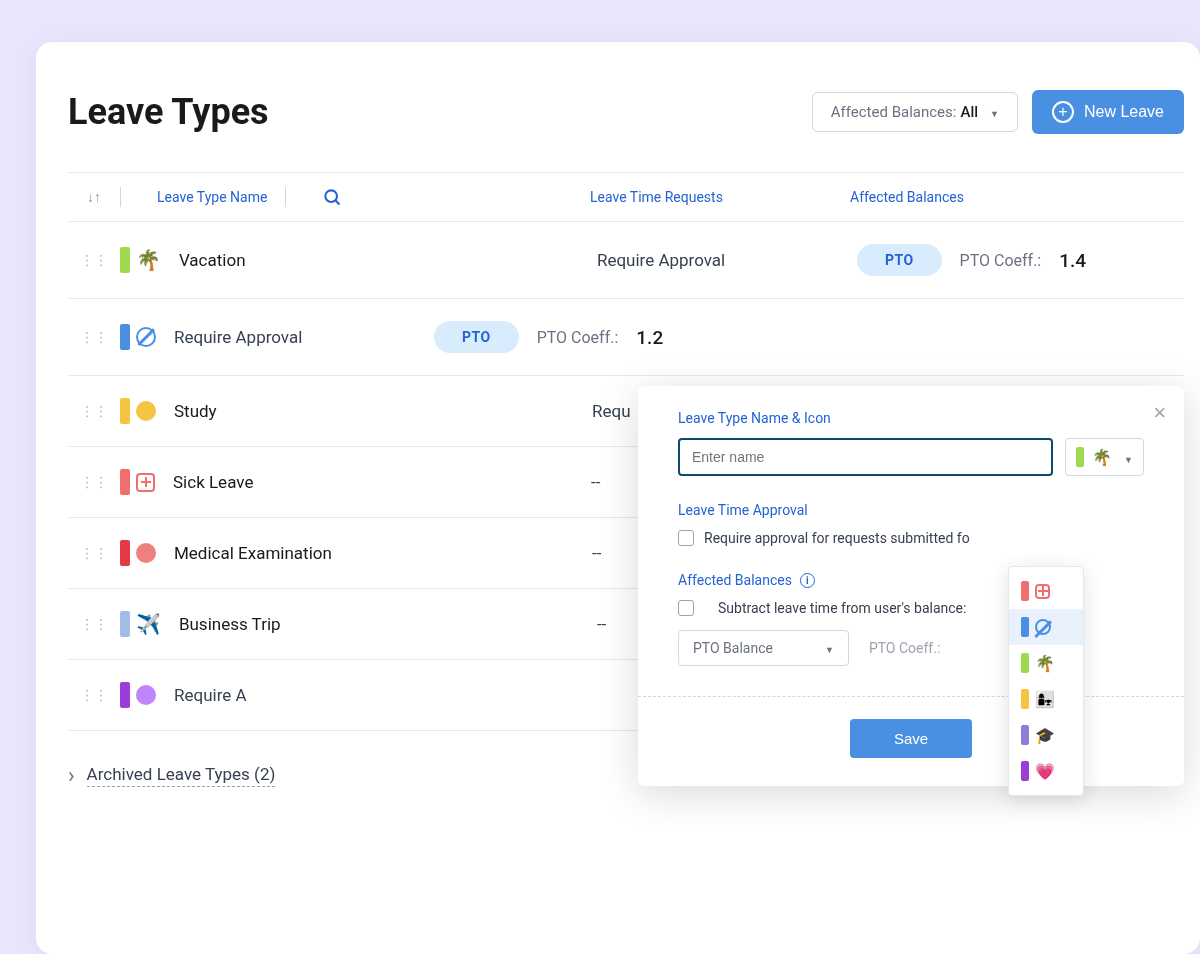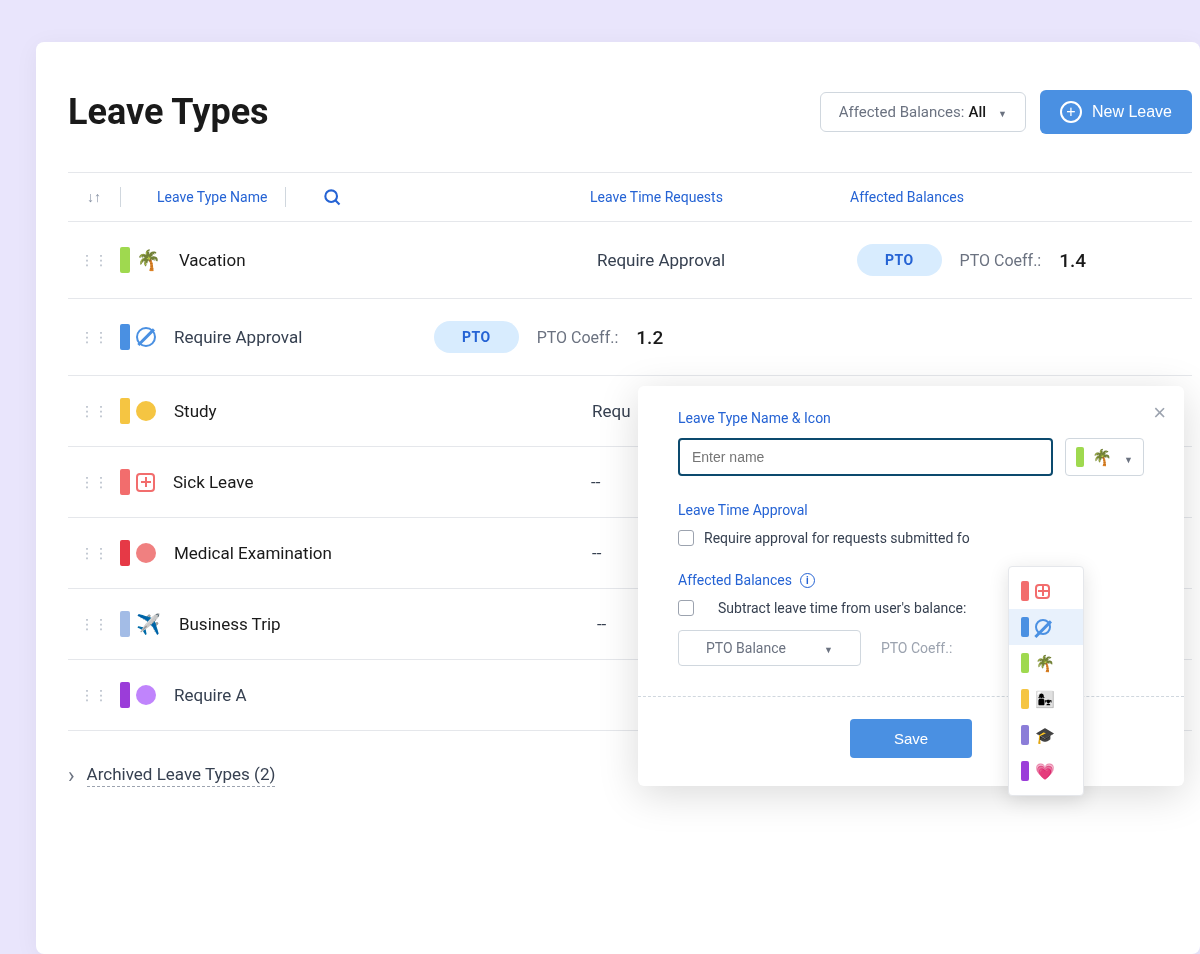--- a/index.html
+++ b/index.html
@@ -6,28 +6,28 @@
 body {
   font-family: -apple-system, BlinkMacSystemFont, "Segoe UI", Roboto, sans-serif;
   background: #e9e5fc;
   width: 1200px;
   height: 954px;
   overflow: hidden;
   position: relative;
 }
 .card {
   background: #fff;
-  border-radius: 8px;
+  border-radius: 16px;
   position: absolute;
   left: 36px;
   top: 42px;
   right: 0;
   bottom: 0;
   box-shadow: 0 4px 24px rgba(0,0,0,0.05);
-  padding: 48px 8px 0 32px;
+  padding: 48px 16px 0 32px;
 }
 .header { display: flex; align-items: center; justify-content: space-between; padding-right: 0; margin-bottom: 38px; }
 .title { font-size: 36px; font-weight: 700; color: #1a1a1a; }
 .header-actions { display: flex; gap: 14px; align-items: center; }
 .dropdown-btn {
   border: 1px solid #d0d7de;
   border-radius: 6px;
   padding: 10px 18px;
   background: #fff;
   font-size: 15px;
@@ -148,26 +148,26 @@
 .icon-select .caret-down::after { margin-left: 4px; }
 .checkbox-row { display: flex; align-items: center; gap: 10px; margin-bottom: 26px; font-size: 14px; color: #374151; }
 .checkbox-row2 { display: flex; align-items: center; gap: 24px; margin-bottom: 14px; font-size: 14px; color: #374151; }
 .fake-checkbox { width: 16px; height: 16px; border: 1.5px solid #9ca3af; border-radius: 3px; cursor: pointer; flex-shrink: 0; }
 .label-with-info { display: flex; align-items: center; gap: 8px; color: #2563d4; font-size: 14px; margin-bottom: 12px; }
 .info-icon { width: 15px; height: 15px; border: 1.5px solid #2563d4; border-radius: 50%; display: inline-flex; align-items: center; justify-content: center; font-size: 10px; font-weight: 700; }
 .balance-row { display: flex; align-items: center; gap: 20px; }
 .balance-select {
   border: 1px solid #d0d7de;
   border-radius: 4px;
-  padding: 9px 27px;
+  padding: 9px 14px;
   font-size: 14px;
   color: #6b7280;
   display: flex;
   align-items: center;
-  gap: 30px;
+  gap: 44px;
   cursor: pointer;
   justify-content: space-between;
 }
 .coeff-modal-label { color: #9ca3af; font-size: 14px; }
 .modal-footer { border-top: 1px dashed #d0d7de; margin-top: 30px; padding-top: 22px; text-align: center; }
 .save-btn {
   background: #4a90e2;
   color: #fff;
   border: none;
   border-radius: 4px;

